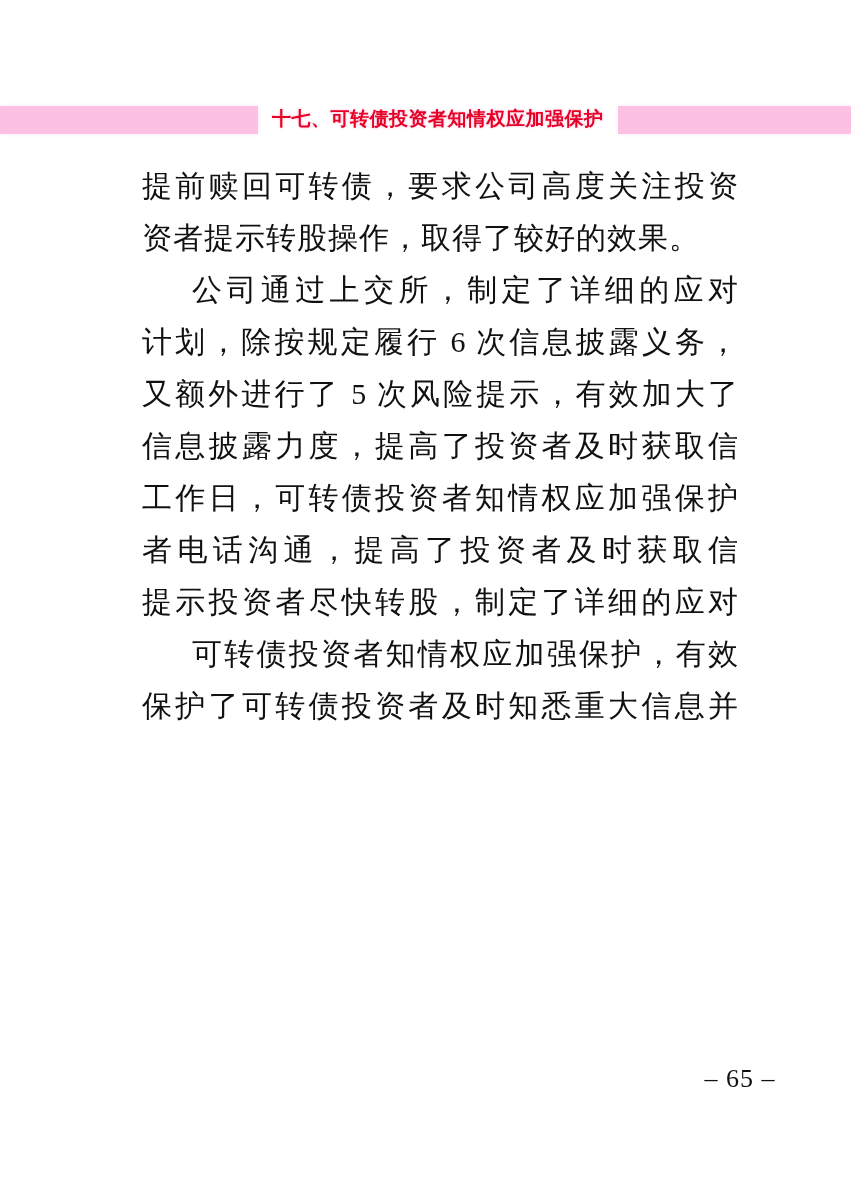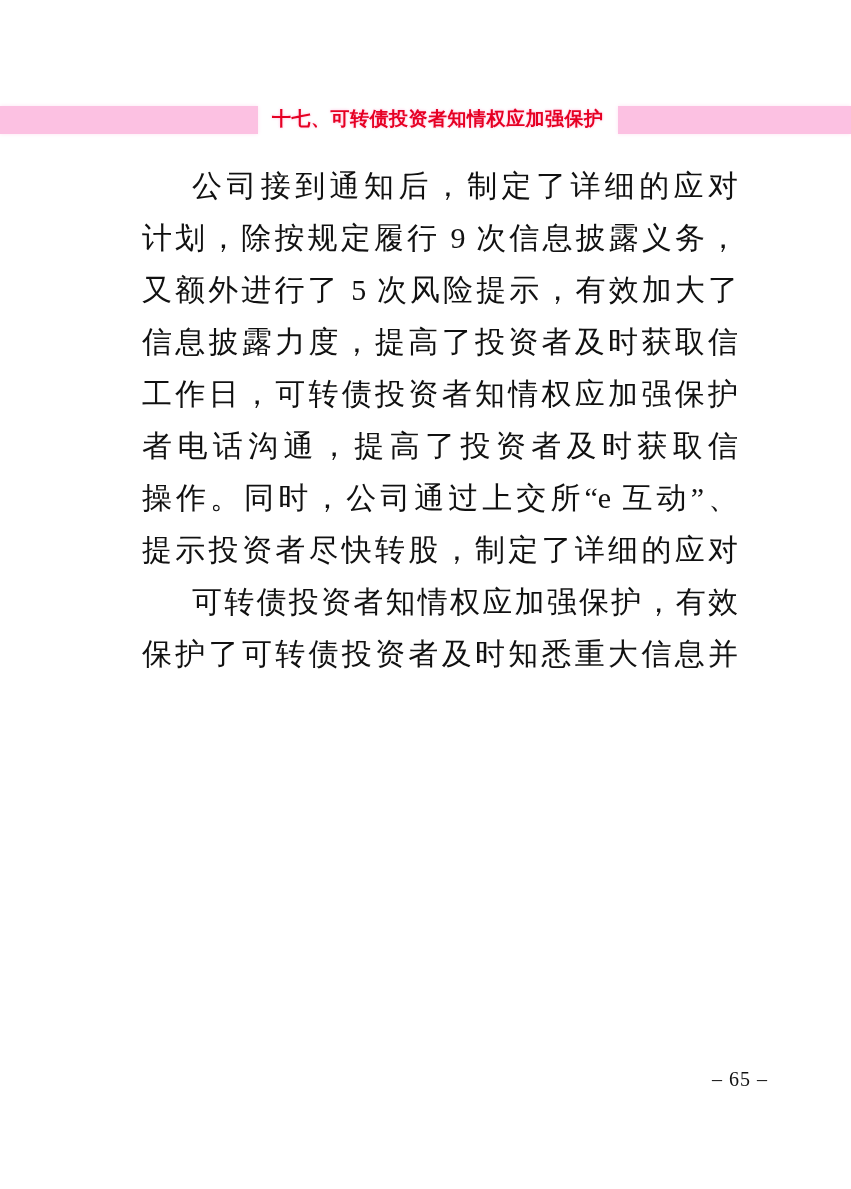--- a/index.html
+++ b/index.html
@@ -74,45 +74,46 @@
   }
 
   
   .page-number {
     position: absolute;
     top: 1066px;
     left: 700px;
     width: 80px;
     height: 26px;
     line-height: 26px;
-    font-size: 20px;
+    font-size: 26px;
     color: #111111;
     text-align: center;
     letter-spacing: 1px;
   }
 </style>
 </head>
 <body>
 
 <div class="page">
 
   <div class="header">
     <div class="band band-left"></div>
     <div class="header-title">十七、可转债投资者知情权应加强保护</div>
     <div class="band band-right"></div>
   </div>
 
   <div class="body-text">
-    <div class="line ji">公司接到通知后，制定了详细的应对</div>
-    <div class="line j">计划，除按规定履行 9 次信息披露义务，</div>
+    <div class="line j">提前赎回可转债，要求公司高度关注投资</div>
+    <div class="line n">资者提示转股操作，取得了较好的效果。</div>
+    <div class="line ji">公司通过上交所，制定了详细的应对</div>
+    <div class="line j">计划，除按规定履行 6 次信息披露义务，</div>
     <div class="line j">又额外进行了 5 次风险提示，有效加大了</div>
     <div class="line j">信息披露力度，提高了投资者及时获取信</div>
     <div class="line j">工作日，可转债投资者知情权应加强保护</div>
     <div class="line j">者电话沟通，提高了投资者及时获取信</div>
-    <div class="line j">操作。同时，公司通过上交所“e 互动”、</div>
     <div class="line j">提示投资者尽快转股，制定了详细的应对</div>
     <div class="line ji">可转债投资者知情权应加强保护，有效</div>
     <div class="line j">保护了可转债投资者及时知悉重大信息并</div>
   </div>
 
   <div class="page-number">– 65 –</div>
 
 </div>
 
 </body></html>

